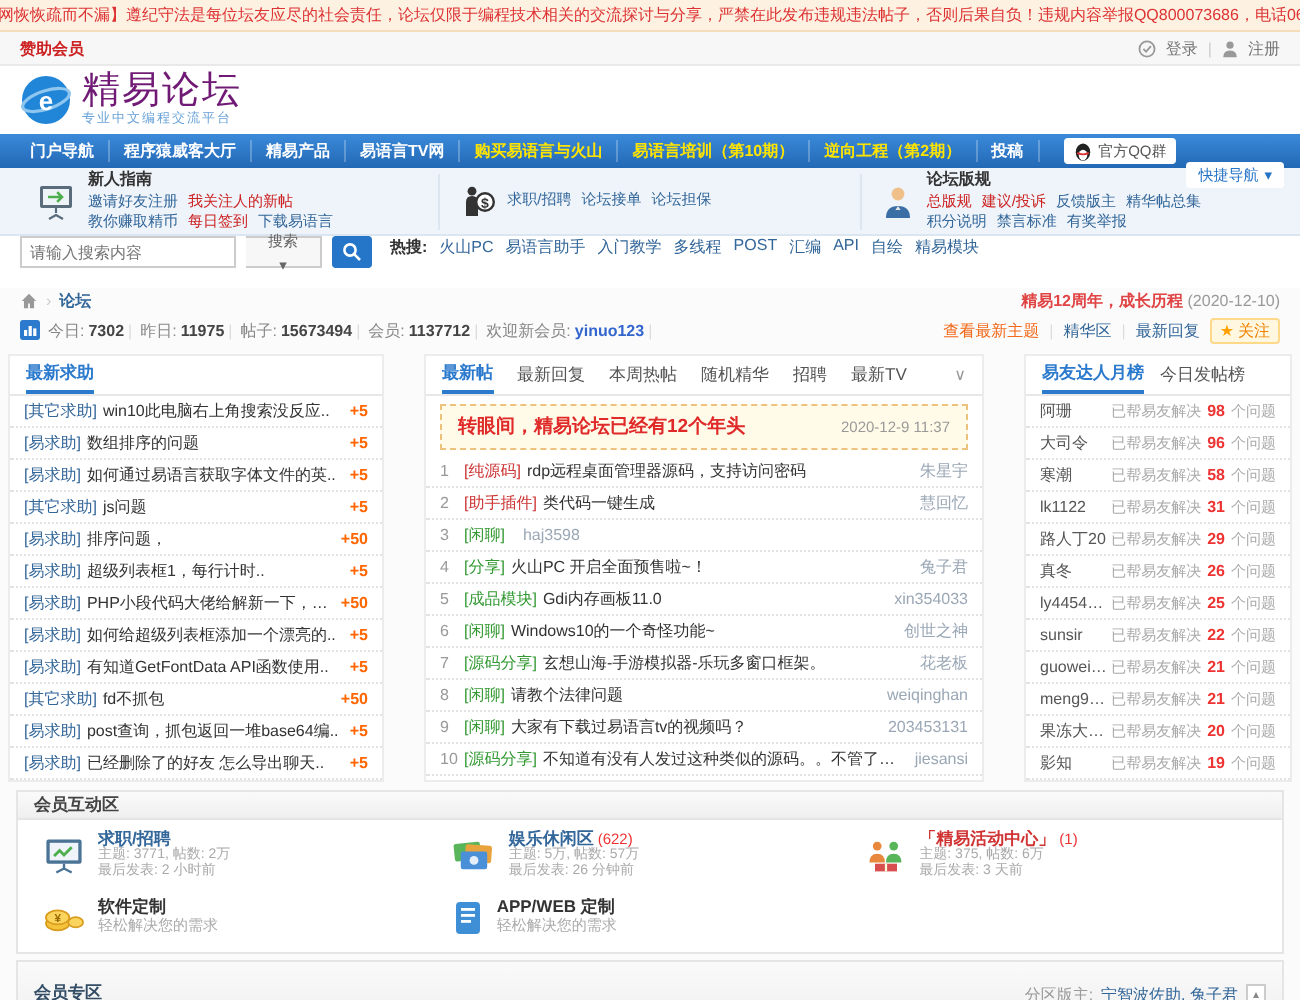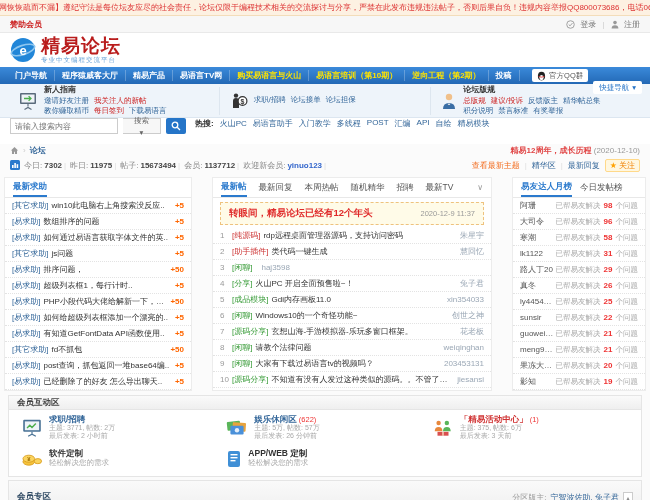--- a/index.html
+++ b/index.html
@@ -5,30 +5,30 @@
   *{margin:0;padding:0;box-sizing:border-box;}
   html,body{width:650px;height:500px;overflow:hidden;}
   body{font-family:"Liberation Sans","DejaVu Sans",sans-serif;background:#fbfbfb;color:#333;font-size:9px;}
   a,.lnk{text-decoration:none;cursor:pointer;}
   .ellip{white-space:nowrap;overflow:hidden;text-overflow:ellipsis;}
 
   
   .warnbar{height:16px;background:#fdf1e2;border-bottom:1px solid #f3ddba;display:flex;align-items:center;justify-content:center;gap:4px;color:#dd3333;font-size:8px;white-space:nowrap;}
 
   
-  .accbar{height:17px;background:#f7f7f7;border-bottom:1px solid #e9e9e9;display:flex;align-items:center;justify-content:space-between;padding:0 10px;font-size:8px;font-family:Liberation Mono, monospace;}
+  .accbar{height:17px;background:#f7f7f7;border-bottom:1px solid #e9e9e9;display:flex;align-items:center;justify-content:space-between;padding:0 10px;font-size:8px;}
   .accbar .sponsor{color:#cc2222;font-weight:bold;}
   .accbar .right{display:flex;align-items:center;gap:5px;color:#777;}
   .accbar .sep{color:#ccc;}
 
   
   .header{height:34px;background:#fff;display:flex;align-items:center;padding:0 10px;}
   .logo{display:flex;align-items:center;gap:5px;}
   .logo-texts{display:flex;flex-direction:column;line-height:1;}
-  .logo-title{font-size:19px;font-weight:bold;color:#b91c1c;letter-spacing:1px;}
+  .logo-title{font-size:19px;font-weight:normal;color:#701a75;letter-spacing:1px;}
   .logo-sub{font-size:6.5px;color:#6aa3d8;letter-spacing:1px;margin-top:2px;}
 
   
   .nav{height:17px;background:linear-gradient(#3b8ada,#2268b5);display:flex;align-items:center;padding:0 8px;font-size:8px;color:#fff;}
   .nav-item{padding:0 7px;border-right:1px solid rgba(255,255,255,.25);white-space:nowrap;cursor:pointer;font-weight:bold;}
   .nav-right{margin-left:auto;display:flex;align-items:center;gap:5px;}
   .qq-btn{background:#fff;border-radius:2px;height:13px;display:flex;align-items:center;gap:3px;padding:0 5px;color:#555;font-size:7.5px;cursor:pointer;}
   .quick-btn{background:#fff;border-radius:2px;height:13px;display:flex;align-items:center;gap:3px;padding:0 6px;color:#2573c7;font-size:7.5px;cursor:pointer;margin-top:24px;}
 
   

